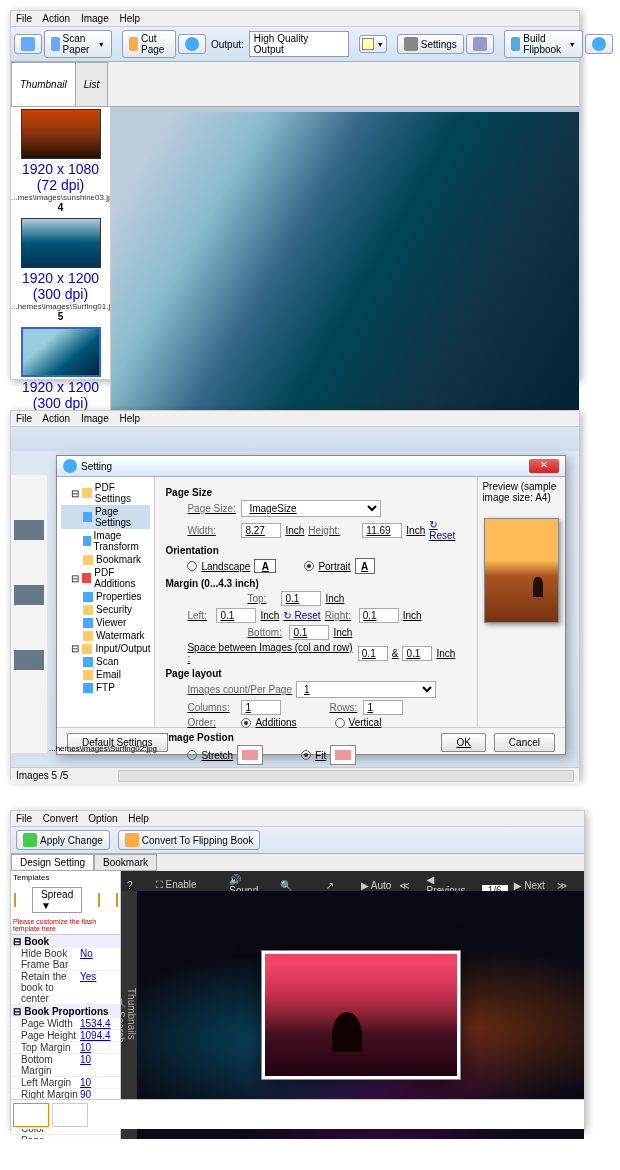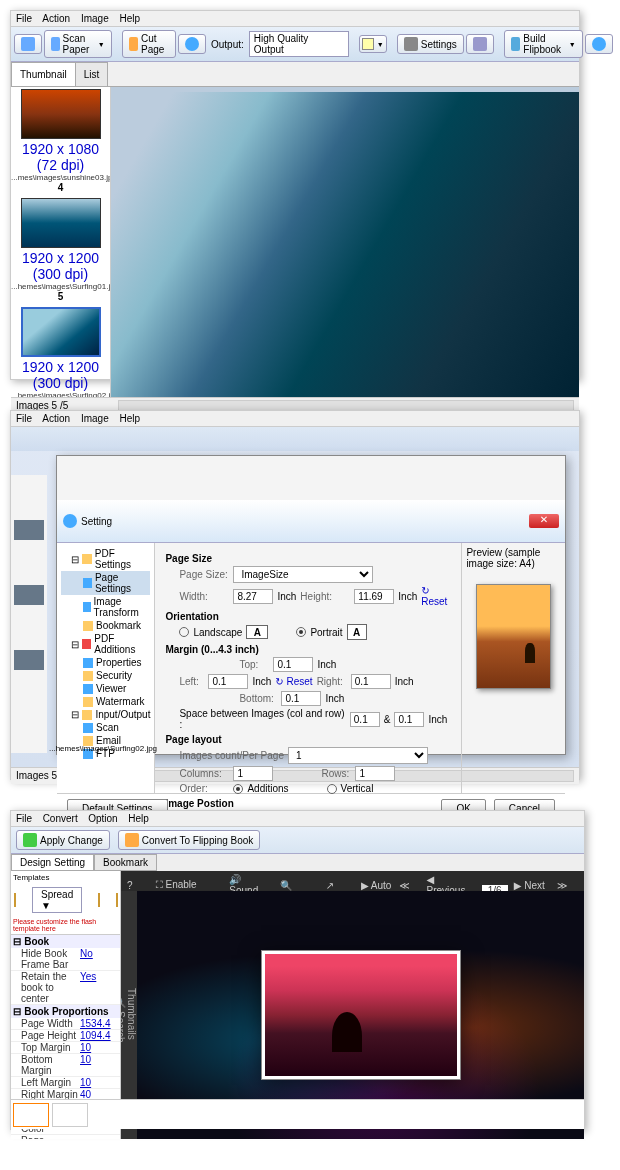--- a/index.html
+++ b/index.html
@@ -13,21 +13,21 @@
 .toolbar { background: linear-gradient(#e8f0fa, #d0e0f0); padding: 3px; border-bottom: 1px solid #aac; display: flex; align-items: center; gap: 2px; }
 .tbtn { background: linear-gradient(#fff,#e0e8f0); border: 1px solid #99b; border-radius: 3px; padding: 2px 6px; display: flex; align-items: center; gap: 3px; cursor: pointer; }
 .tbtn .arrow { font-size: 7px; }
 .tsep { width: 1px; height: 20px; background: #aac; margin: 0 3px; }
 .tlabel { padding: 0 3px; }
 .tselect { background: #fff; border: 1px solid #99b; padding: 1px 15px 1px 4px; min-width: 100px; }
 .ticon { width: 14px; height: 14px; background: #6af; border-radius: 2px; display: inline-block; }
 .ticon.gear { background: #888; }
 .ticon.help { background: #4af; border-radius: 50%; }
 .tabs { display: flex; border-bottom: 1px solid #aaa; background: #f0f0f0; }
-.tab { padding: 6px 8px; border: 1px solid #aaa; border-bottom: none; background: #fff; margin-right: -1px; cursor: pointer; }
+.tab { padding: 16px 8px; border: 1px solid #aaa; border-bottom: none; background: #fff; margin-right: -1px; cursor: pointer; font-style: italic; }
 .tab.inactive { background: #e8e8e8; }
 .s1-body { display: flex; height: 310px; }
 .sidebar1 { width: 100px; overflow: hidden; border-right: 1px solid #ccc; }
 .thumb-item { text-align: center; margin-bottom: 5px; }
 .thumb-img { width: 80px; height: 50px; border: 1px solid #333; margin: 2px auto; }
 .thumb-img.sunset { background: linear-gradient(#c40,#831,#210); }
 .thumb-img.wave { background: linear-gradient(#acd,#057,#035); }
 .thumb-img.wave2 { background: linear-gradient(140deg,#9cd 30%,#057,#024); border: 2px solid #36c; }
 .thumb-label { color: #00c; font-size: 14px; }
 .thumb-path { font-size: 8px; color: #333; }
@@ -36,33 +36,33 @@
 .statusbar { background: #f0f0f0; border-top: 1px solid #ccc; padding: 2px 5px; display: flex; }
 .statusbar .scroll { flex:1; height: 12px; background: #e0e0e0; border: 1px solid #ccc; margin-left: 50px; }
 
 
 .s2 { width: 570px; height: 370px; }
 .s2-blur { height: 340px; background: linear-gradient(#e0e8f5,#d5e0f0); filter: blur(0); position: relative; }
 .s2-toolbar-blur { height: 24px; background: linear-gradient(#dce8f5,#c8d8ec); opacity: 0.7; }
 .s2-thumbs { position: absolute; left: 0; top: 48px; width: 36px; bottom: 14px; background: #f4f4f4; }
 .s2-thumbs .tmini { width: 30px; height: 20px; background: #678; margin: 45px 3px; }
 .dialog { position: absolute; top: 28px; left: 45px; width: 510px; height: 300px; background: #f4f4f4; border: 1px solid #888; box-shadow: 3px 3px 10px rgba(0,0,0,0.3); }
-.dlg-title { background: linear-gradient(#fff,#d8e8f8); padding: 14px 6px; display: flex; align-items: center; border-bottom: 1px solid #aac; margin-top: 44px; }
+.dlg-title { background: linear-gradient(#fff,#d8e8f8); padding: 3px 6px; display: flex; align-items: center; border-bottom: 1px solid #aac; }
 .dlg-title .close { margin-left: auto; width: 30px; height: 14px; background: linear-gradient(#e66,#c22); color: #fff; text-align: center; border-radius: 2px; cursor: pointer; }
 .dlg-body { display: flex; height: 250px; }
 .tree { width: 110px; border-right: 1px solid #ccc; padding: 4px; background: #fff; }
 .tree-item { padding: 1px 0 1px 10px; display: flex; align-items: center; gap: 3px; cursor: pointer; }
 .tree-item.l2 { padding-left: 22px; }
 .tree-item.sel { background: #cde; }
 .tree-icon { width: 10px; height: 10px; background: #fc6; display: inline-block; }
 .tree-icon.pdf { background: #e44; }
 .tree-icon.blue { background: #4af; }
 .form { flex: 1; padding: 6px 10px; }
 .form-section { font-weight: bold; margin: 4px 0 2px; }
-.form-row { display: flex; align-items: center; gap: 4px; margin: 2px 4px; padding-left: 10px; }
+.form-row { display: flex; align-items: center; gap: 4px; margin: 2px 12px; padding-left: 10px; text-decoration: underline; }
 .form-row label { min-width: 50px; color: #666; }
 .form-input { border: 1px solid #aaa; background: #fff; padding: 1px 3px; width: 40px; }
 .form-input.wide { width: 140px; }
 .radio { width: 10px; height: 10px; border: 1px solid #666; border-radius: 50%; display: inline-block; }
 .radio.checked::after { content:''; display:block; width:4px; height:4px; background:#333; border-radius:50%; margin:2px; }
 .orient-box { width: 20px; height: 16px; border: 1px solid #666; background: #fff; display: inline-flex; align-items: center; justify-content: center; font-weight: bold; }
 .reset-btn { color: #00c; cursor: pointer; }
 .preview-panel { width: 155px; border-left: 1px solid #ccc; padding: 4px; }
 .preview-img { width: 75px; height: 105px; border: 1px solid #888; margin: 15px auto; background: linear-gradient(#fb5 40%,#a52 55%,#731); box-shadow: 2px 2px 5px rgba(0,0,0,0.4); position: relative; }
 .preview-img::after { content:''; position:absolute; right:15px; bottom:25px; width:10px; height:20px; background:#210; border-radius:40% 40% 0 0; }
@@ -425,21 +425,21 @@
           <div class="prop-row">
             <div class="k">Bottom Margin</div>
             <div class="v">10</div>
           </div>
           <div class="prop-row">
             <div class="k">Left Margin</div>
             <div class="v">10</div>
           </div>
           <div class="prop-row">
             <div class="k">Right Margin</div>
-            <div class="v">40</div>
+            <div class="v">90</div>
           </div>
           <div class="prop-row">
             <div class="k">Flash Window Color</div>
             <div class="v color">
               <span class="swatch" style="background: rgb(29, 29, 29);"></span>
               <span style="font-size: 7px;">0x1D1D1D</span>
             </div>
           </div>
           <div class="prop-row">
             <div class="k">Page Background Color</div>

